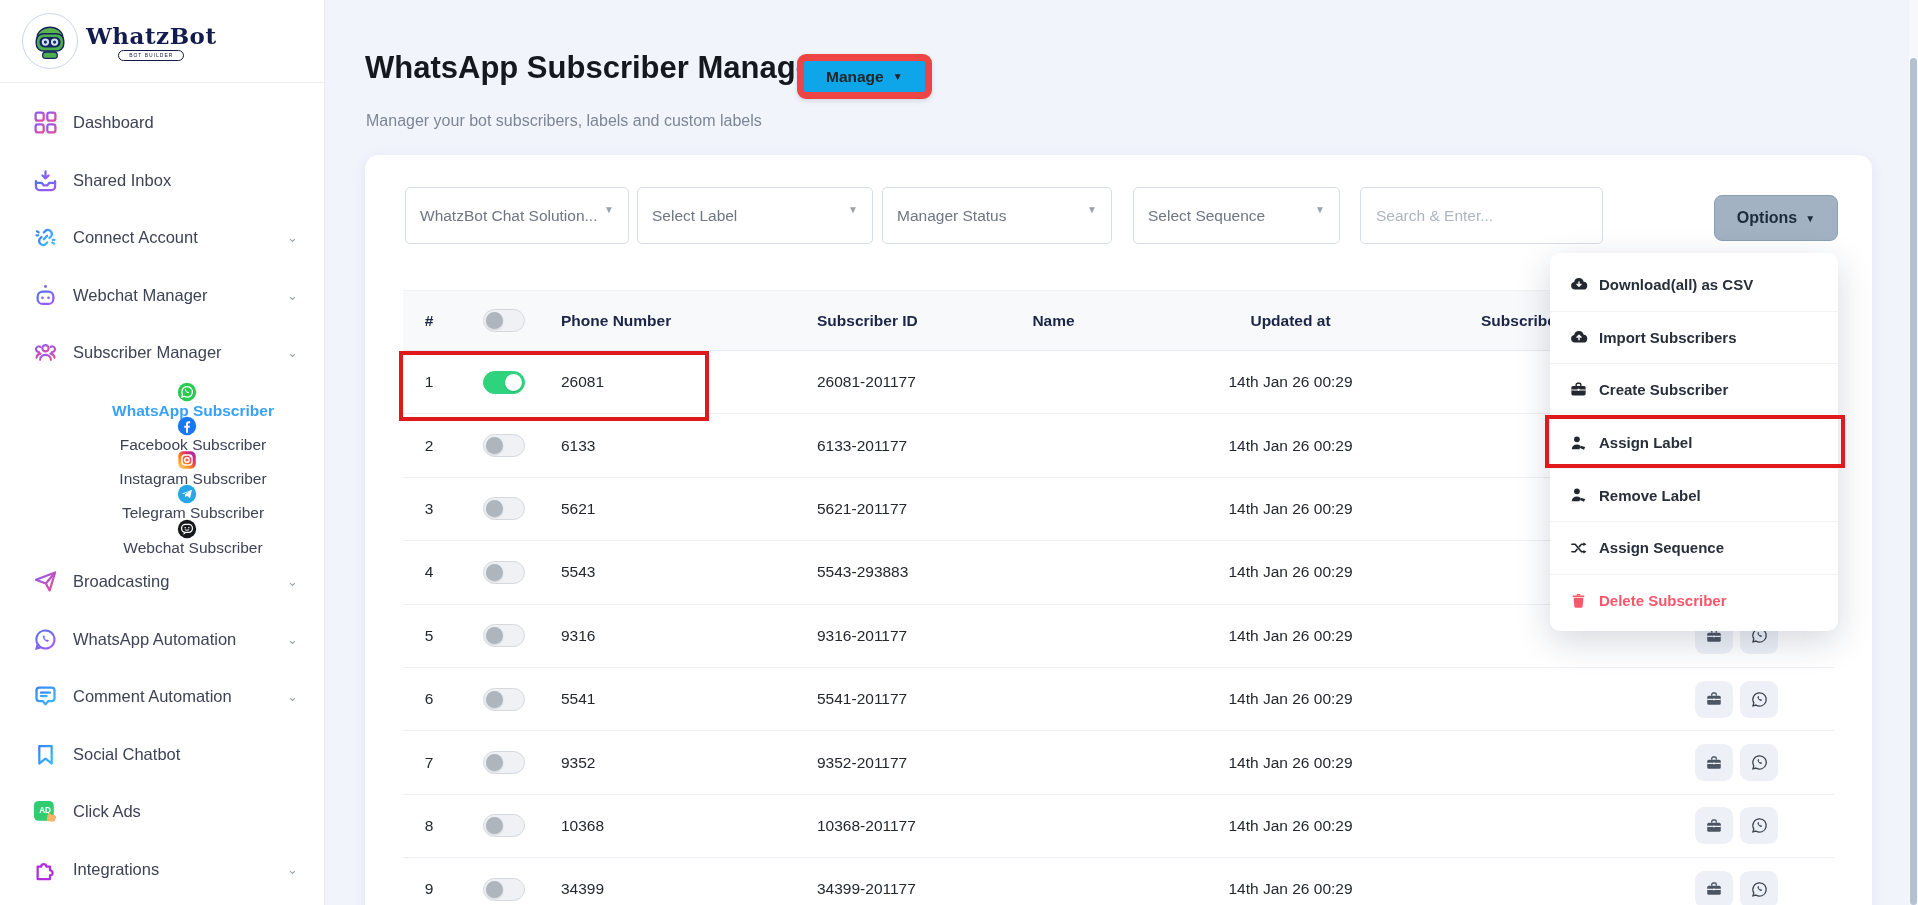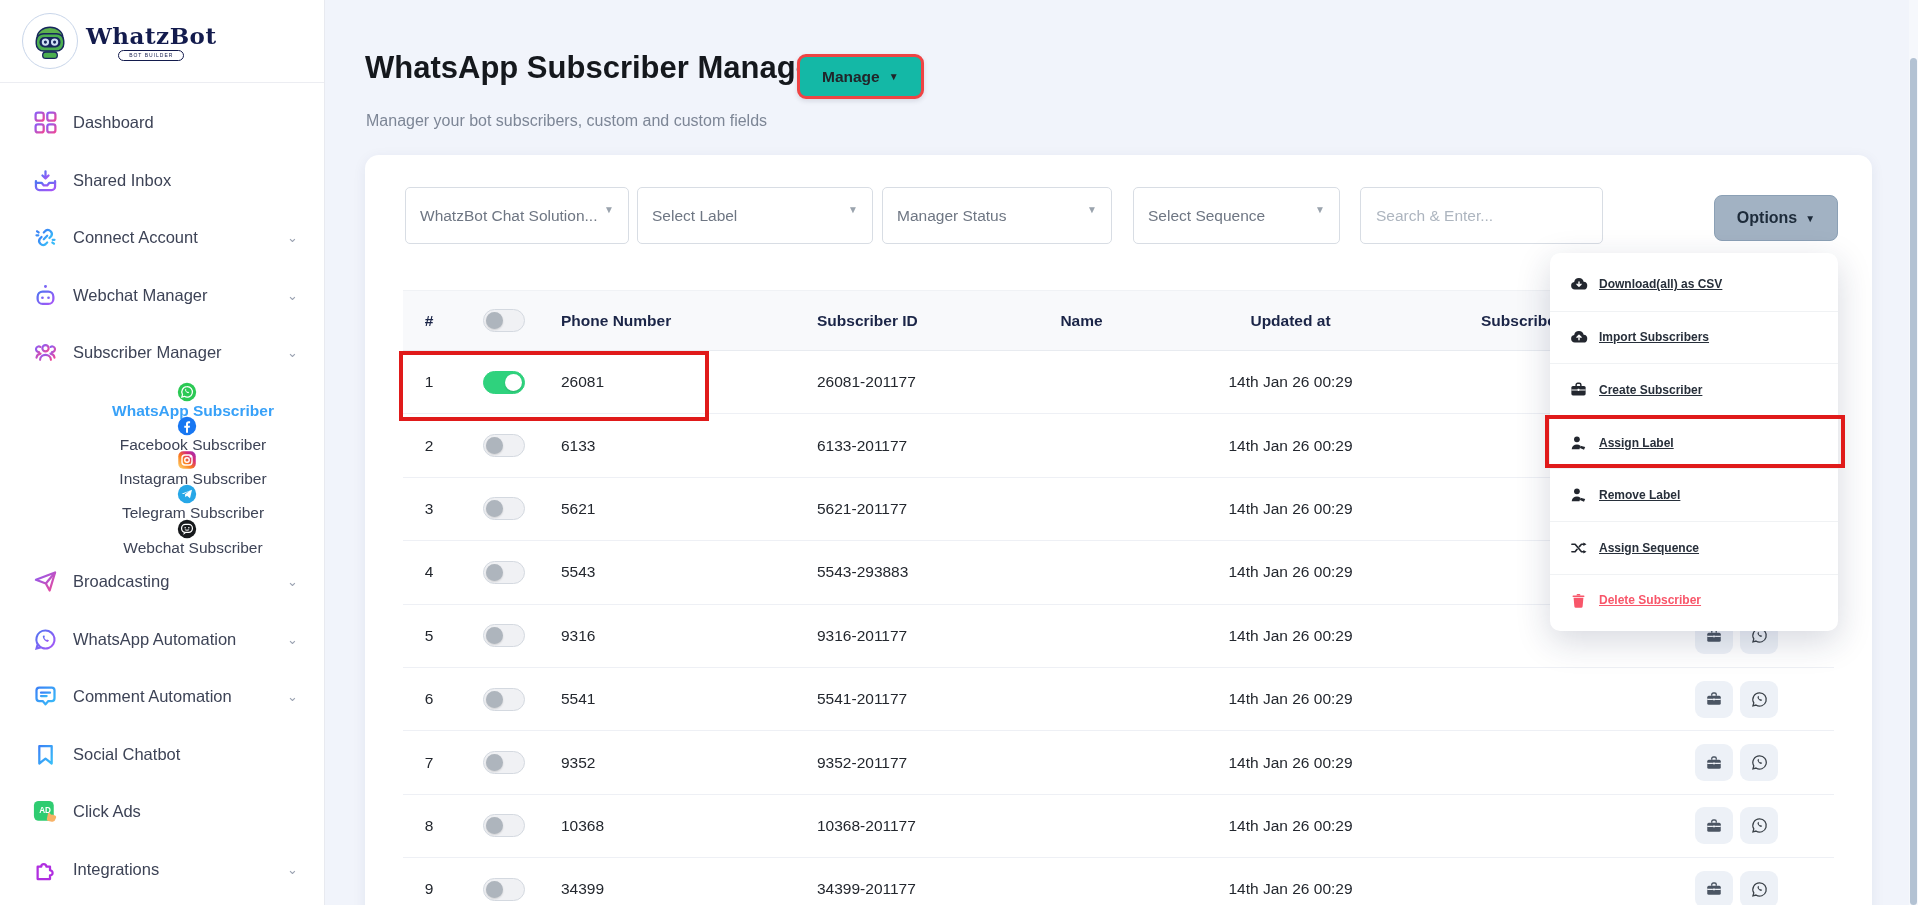--- a/index.html
+++ b/index.html
@@ -17,21 +17,21 @@
   .nav-item .ni-icon { width:30px; height:30px; flex:0 0 30px; display:flex; align-items:center; justify-content:center; margin-right:13px; }
   .nav-item .ni-label { font-size:16.5px; color:#3d4356; font-weight:500; }
   .nav-item .chev { margin-left:auto; color:#9aa2b1; font-size:13px; }
   .sub-item { height:34.3px; display:flex; align-items:center; padding-left:62px; cursor:pointer;flex-direction:column; }
   .sub-item .si-icon { width:20px; height:20px; flex:0 0 20px; margin-right:13px; display:flex; align-items:center; justify-content:center; }
   .sub-item .si-label { font-size:15.5px; color:#3d4356; font-weight:500; }
   .sub-item.active .si-label { color:#38a1f8; font-weight:700; }
 
   
   .page-title { position:absolute; left:365px; top:50px; font-size:31px; font-weight:700; color:#15181d; z-index:2; }
-  .manage-btn { position:absolute; left:797px; top:54px; height:45px; padding:0 22px; background:#14b8a6; border:3px solid #ef4444; border-radius:9px; box-shadow:0 2px 5px rgba(40,50,70,.14); font-size:15.5px; font-weight:700; color:#212529; display:flex; align-items:center; gap:9px; cursor:pointer; z-index:2; }
+  .manage-btn { position:absolute; left:797px; top:54px; height:45px; padding:0 22px; background:#0ea5e9; border:7px solid #ef4444; border-radius:9px; box-shadow:0 2px 5px rgba(40,50,70,.14); font-size:15.5px; font-weight:700; color:#212529; display:flex; align-items:center; gap:9px; cursor:pointer; z-index:2; }
   .manage-btn .caret { font-size:10px; color:#212529; }
   .page-subtitle { position:absolute; left:366px; top:112px; font-size:16px; color:#7d8696; z-index:2; }
 
   
   .card { position:absolute; left:365px; top:155px; width:1507px; height:830px; background:#fff; border-radius:14px; box-shadow:0 3px 14px rgba(35,48,95,.07); z-index:1; }
 
   
   .select-box { position:absolute; top:32px; height:57px; border:1px solid #d8dde4; border-radius:5px; background:#fff; display:flex; align-items:center; padding:0 14px; font-size:15.5px; color:#6e7683; cursor:pointer; }
   .select-box .sel-caret { margin-left:auto; font-size:10px; color:#9aa3ad; align-self:flex-start; margin-top:16px; }
   .sb-1 { left:40px;  width:224px; }
@@ -46,36 +46,36 @@
   
   .table { position:absolute; left:38px; top:135px; width:1431px; }
   .thead { position:relative; height:61px; background:#f8f9fb; border-bottom:1px solid #e8ebf0; border-top:1px solid #f0f2f5; }
   .trow  { position:relative; height:63.4px; border-bottom:1px solid #eef0f5; background:#fff; }
   .cell  { position:absolute; top:0; bottom:0; display:flex; align-items:center; font-size:15.5px; color:#23272e; }
   .thead .cell { font-weight:700; color:#1b2547; font-size:15.5px; }
   .c-index      { left:0;     width:52px;  justify-content:center; }
   .c-toggle     { left:62px;  width:78px;  justify-content:center; }
   .c-phone      { left:158px; width:245px; }
   .c-subid      { left:414px; width:230px; }
-  .c-name       { left:596px; width:165px; justify-content:center; }
+  .c-name       { left:568px; width:165px; justify-content:center; }
   .c-updated    { left:790px; width:195px; justify-content:center; }
   .c-subscribed { left:1078px;width:210px; }
   .c-actions    { left:1292px;width:139px; gap:7px; }
 
   
   .toggle { position:relative; width:42px; height:23px; border-radius:12px; background:#f0f1f4; border:1px solid #d4d9e0; display:inline-block; cursor:pointer; }
   .toggle .knob { position:absolute; top:2px; left:2px; width:17px; height:17px; border-radius:50%; background:#aeb5bd; box-shadow:0 1px 2px rgba(0,0,0,.15); }
   .toggle.on { background:#2fd27d; border-color:#2fd27d; }
   .toggle.on .knob { left:auto; right:2px; background:#fff; }
 
   .act-btn { width:38px; height:37px; border:none; border-radius:9px; background:#edf1f7; display:flex; align-items:center; justify-content:center; cursor:pointer; }
 
   
   .menu { position:absolute; left:1550px; top:253px; width:288px; background:#fff; border-radius:10px; box-shadow:0 10px 34px rgba(30,40,80,.18); padding:5px 0; z-index:20; }
-  .menu-item { height:52.6px; display:flex; align-items:center; padding-left:17px; font-size:12px; font-weight:600; color:#272f3a; cursor:pointer;text-decoration:underline; }
+  .menu-item { height:52.6px; display:flex; align-items:center; padding-left:17px; font-size:15px; font-weight:600; color:#272f3a; cursor:pointer; }
   .menu-item + .menu-item { border-top:1px solid #f0f2f4; }
   .menu-item .mi-icon { width:23px; margin-right:9px; display:flex; align-items:center; justify-content:center; }
   .menu-item.danger { color:#f8566a; }
 
   
   .annot { position:absolute; border:4px solid #e01a1a; z-index:30; pointer-events:none; }
   .annot-row  { left:399px;  top:351px; width:310px; height:70px; }
   .annot-menu { left:1545px; top:415px; width:300px; height:53px; }
 
   
@@ -312,21 +312,21 @@
       <span class="chev">⌄</span>
     </div>
   </nav>
 </aside>
 
 <h1 class="page-title">WhatsApp Subscriber Manager</h1>
 <button class="manage-btn">
   <span>Manage</span>
   <span class="caret">▼</span>
 </button>
-<div class="page-subtitle">Manager your bot subscribers, custom and custom fields</div>
+<div class="page-subtitle">Manager your bot subscribers, labels and custom labels</div>
 
 <section class="card">
 
   <div class="select-box sb-1">
     <span>WhatzBot Chat Solution...</span>
     <span class="sel-caret">▼</span>
   </div>
   <div class="select-box sb-2">
     <span>Select Label</span>
     <span class="sel-caret">▼</span>

